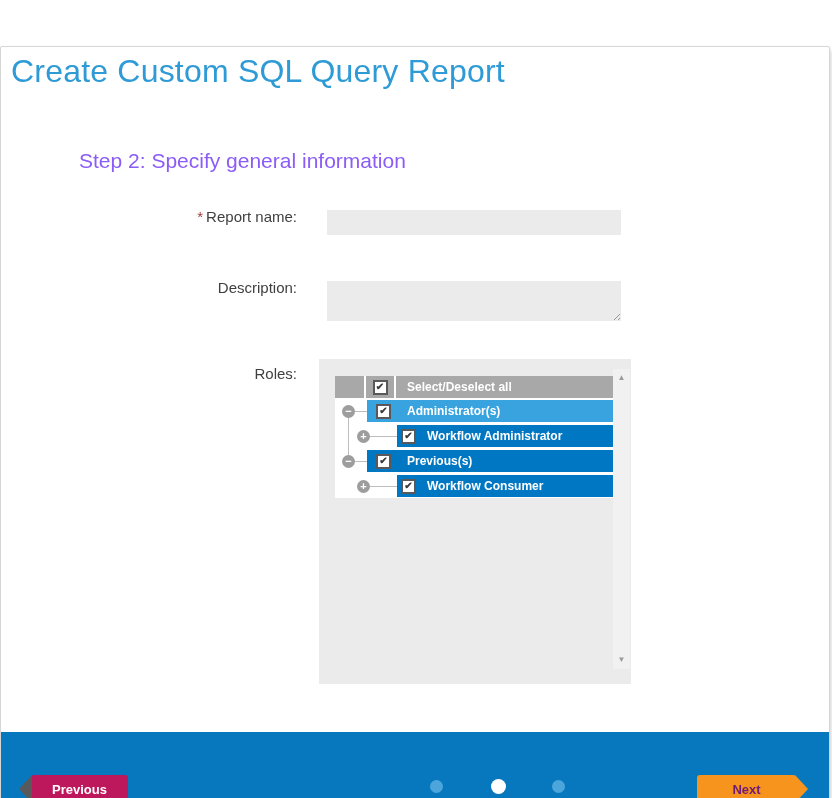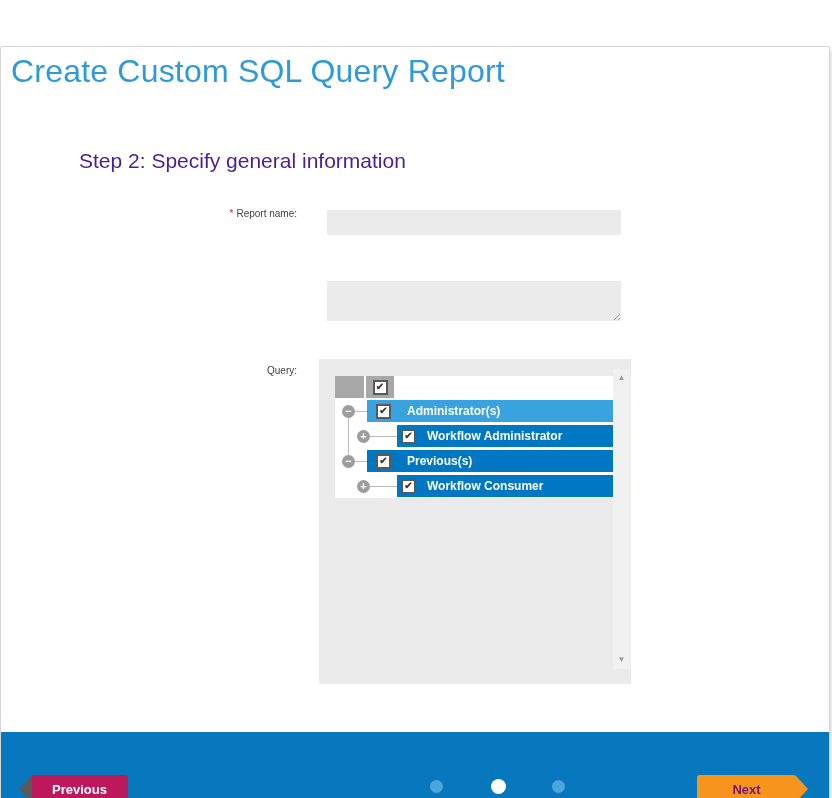--- a/index.html
+++ b/index.html
@@ -8,25 +8,25 @@
     position:absolute; left:0; top:12px; width:830px; height:791px;
     background:#ffffff; border:1px solid #D6D6D6; border-radius:2px;
     box-shadow:0 4px 5px rgba(0,0,0,0.28); overflow:hidden;margin-top:34px;
   }
   .page-title {
     position:absolute; left:10px; top:6px;
     font-size:32px; font-weight:300; color:#2E9BD6; letter-spacing:0.2px;
   }
   .step-heading {
     position:absolute; left:78px; top:102px;
-    font-size:21px; font-weight:300; color:#4c1d95;
+    font-size:21px; font-weight:300; color:#8b5cf6;
   }
   .field-label {
     position:absolute; left:60px; width:236px; text-align:right;
-    font-size:10px; color:#3F3F3F;
+    font-size:15px; color:#3F3F3F;
   }
   .req { color:#9E3B38; margin-right:3px; }
   .text-input {
     position:absolute; left:326px; top:163px; width:294px; height:25px;
     background:#EBEBEB; border:none; outline:none; font-size:13px; color:#333;
     padding:0 6px; border-radius:0;
   }
   .textarea-wrap { position:absolute; left:326px; top:234px; width:294px; height:40px; }
   .text-area {
     width:294px; height:40px; background:#EBEBEB; border:none; outline:none;
@@ -88,37 +88,43 @@
 <div class="card">
 
   <div class="page-title">Create Custom SQL Query Report</div>
   <div class="step-heading">Step 2: Specify general information</div>
 
   <div class="field-label" style="top:161px;">
     <span class="req">*</span><span>Report name:</span>
   </div>
   <input class="text-input" type="text" value="" style="">
 
+  <div class="field-label" style="top:232px;">
+    <span>Description:</span>
+  </div>
   <div class="textarea-wrap">
     <textarea class="text-area" style=""></textarea>
     <div class="resize-grip"></div>
   </div>
 
   <div class="field-label" style="top:318px;">
-    <span>Query:</span>
+    <span>Roles:</span>
   </div>
 
   <div class="tree-box">
     <div class="tree-panel"></div>
 
     <div class="tree-cell hdr" style="left:16px; top:17px; width:29px;"></div>
     <div class="tree-cell hdr" style="left:47px; top:17px; width:28px; display:flex; align-items:center; justify-content:center;">
       <div class="cbx">
           <span>✔</span>
         </div>
+    </div>
+    <div class="tree-cell hdr" style="left:77px; top:17px; width:217px; padding-left:11px;">
+      <span class="row-label">Select/Deselect all</span>
     </div>
 
     <div class="tree-line" style="left:29px; top:59px; width:1px; height:37px;"></div>
     <div class="tree-line" style="left:36px; top:52px; width:12px; height:1px;"></div>
     <div class="tree-line" style="left:51px; top:77px; width:27px; height:1px;"></div>
     <div class="tree-line" style="left:36px; top:102px; width:12px; height:1px;"></div>
     <div class="tree-line" style="left:51px; top:127px; width:27px; height:1px;"></div>
 
     <div class="node-toggle" style="left:23px; top:46px;">−</div>
     <div class="node-toggle" style="left:38px; top:71px;">+</div>

